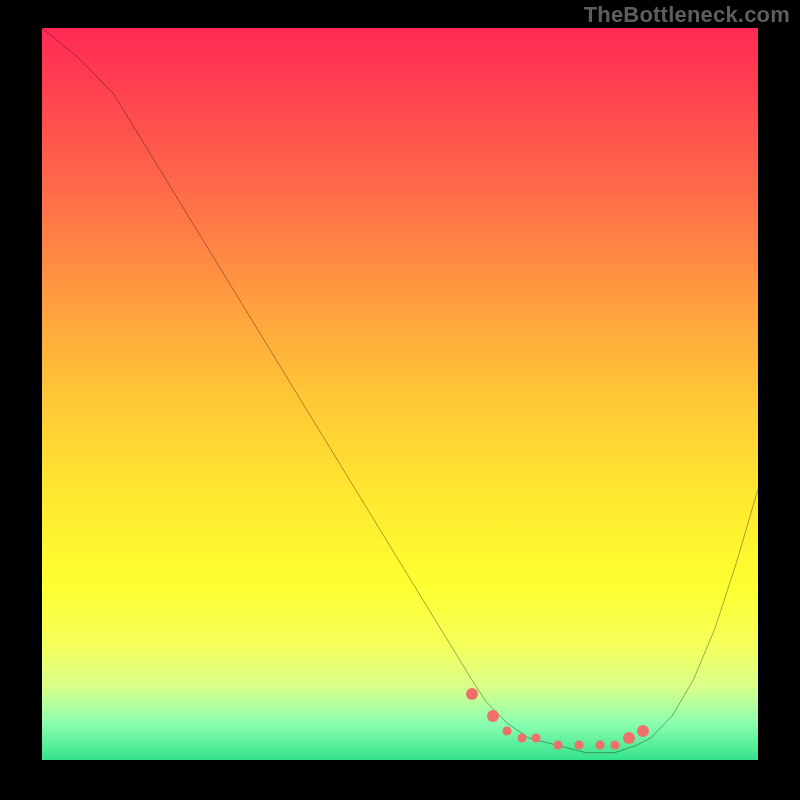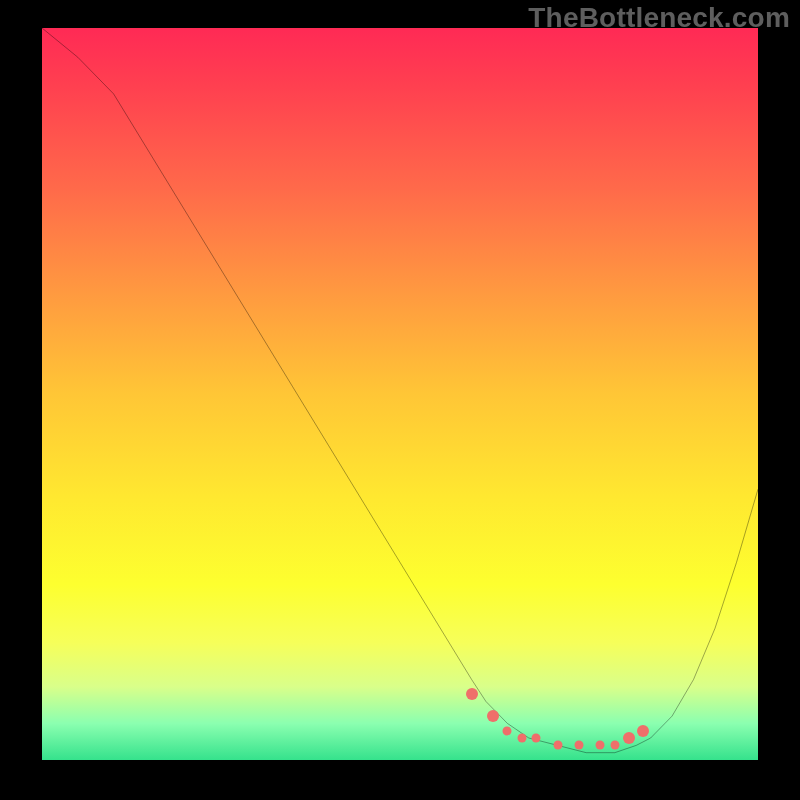--- a/index.html
+++ b/index.html
@@ -15,21 +15,21 @@
     position: relative;
     width: 800px;
     height: 800px;
     background: #000;
   }
   .attribution {
     position: absolute;
     top: 2px;
     right: 10px;
     color: #5e5e5e;
-    font-size: 28px;
+    font-size: 22px;
     font-weight: bold;
     letter-spacing: 0.2px;
   }
   .plot-area {
     position: absolute;
     left: 42px;
     top: 28px;
     width: 716px;
     height: 732px;
     background: linear-gradient(to bottom,

